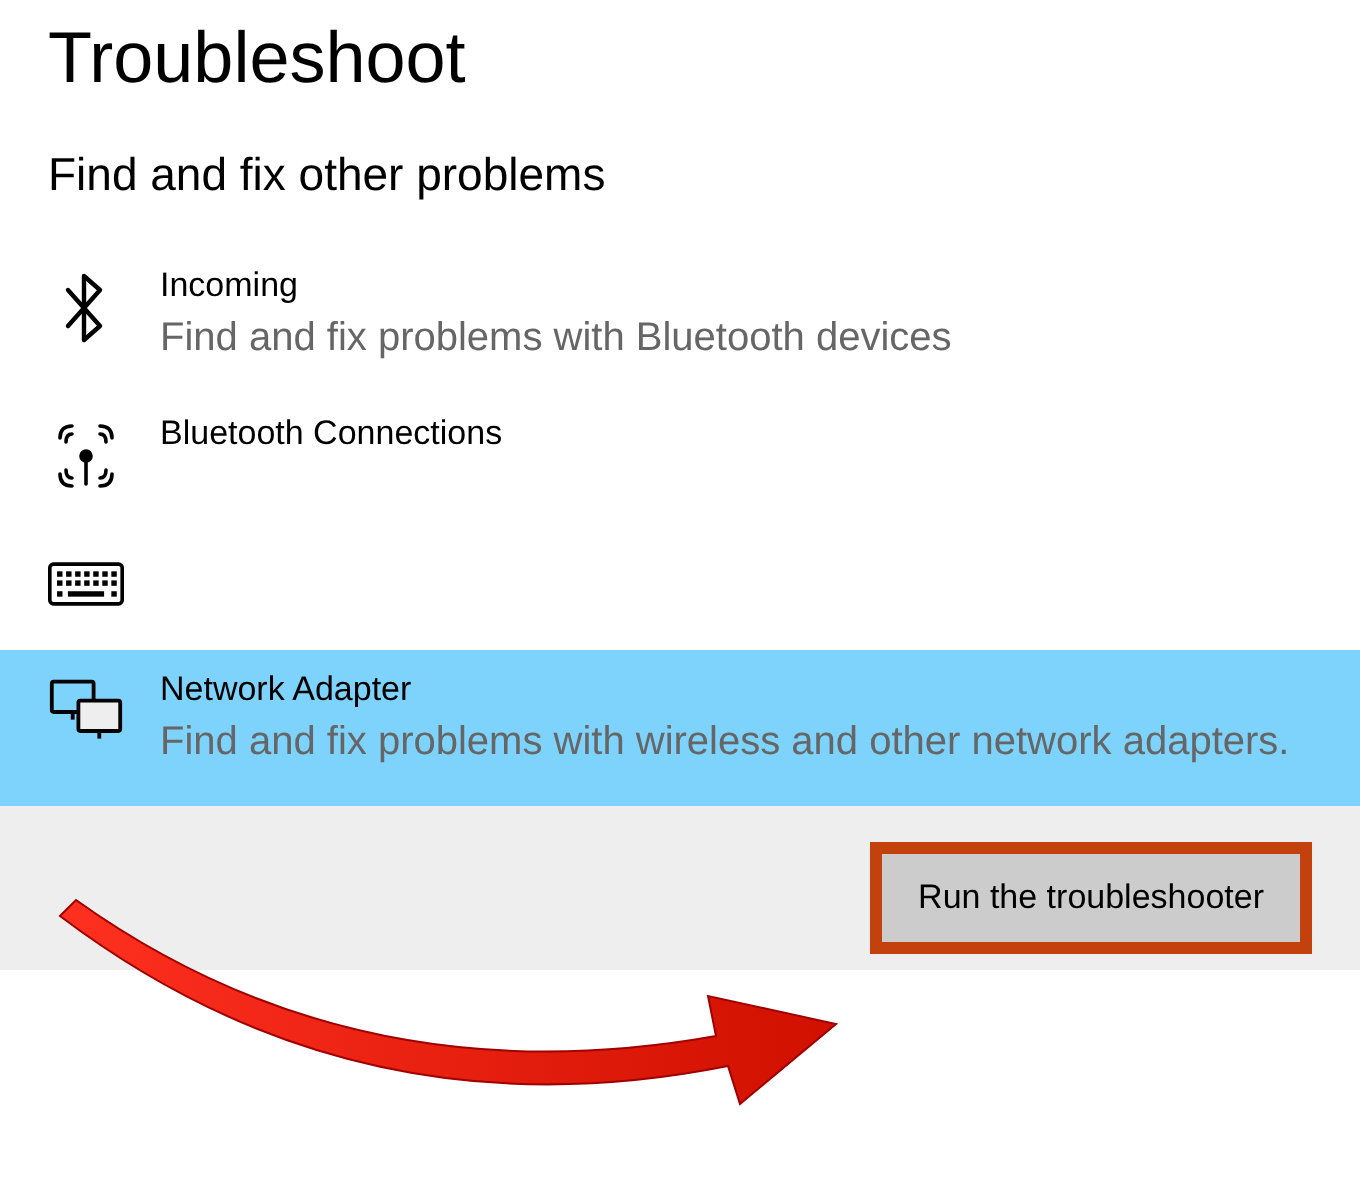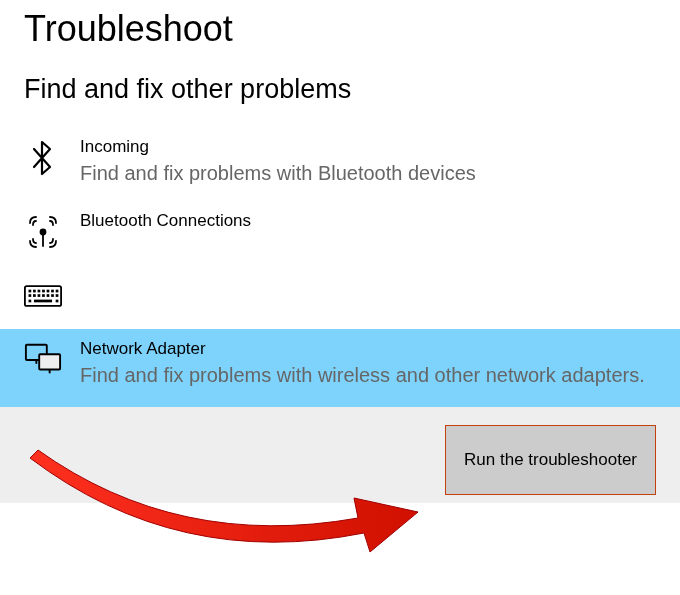--- a/index.html
+++ b/index.html
@@ -18,21 +18,21 @@
     .container {
       padding: 0;
     }
     .page-title {
       font-size: 36px;
       font-weight: 300;
       padding: 8px 36px 16px 24px;
       color: #000;
     }
     .section-title {
-      font-size: 27px;
+      font-size: 23px;
       font-weight: 400;
       padding: 8px 8px 22px 24px;
       color: #000;
     }
     .troubleshoot-list {
       display: flex;
       flex-direction: column;
     }
     .troubleshoot-item {
       display: flex;
@@ -70,22 +70,22 @@
       color: #666666;
       line-height: 1.35;
     }
     .button-row {
       display: flex;
       justify-content: flex-end;
       padding: 18px 24px 8px 24px;
     }
     .run-button {
       background: #cccccc;
-      border: 1px solid #c2410c;
-      padding: 24px 18px;
+      border: 6px solid #c2410c;
+      padding: 12px 18px;
       font-size: 17px;
       font-family: inherit;
       cursor: pointer;
       color: #000;
     }
     .arrow-overlay {
       position: absolute;
       pointer-events: none;
     }
   </style>

